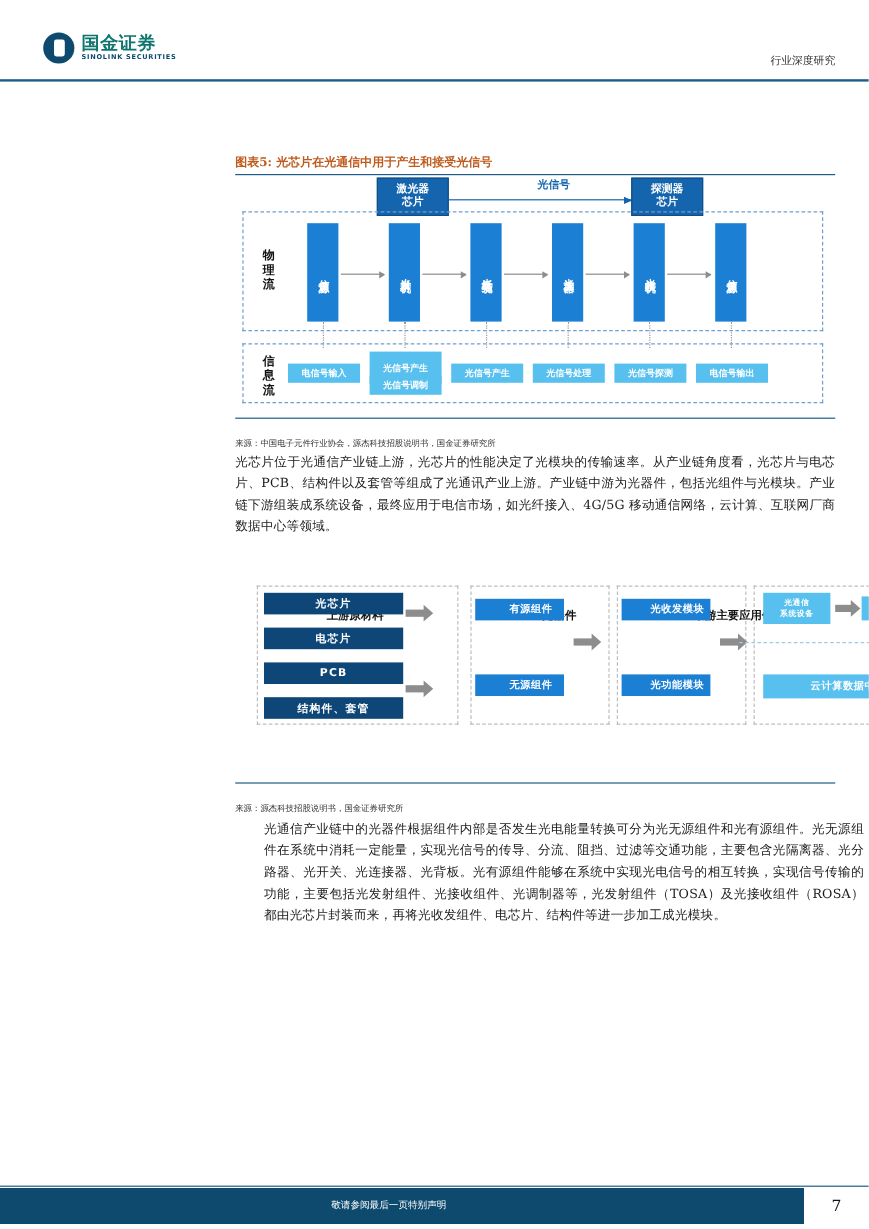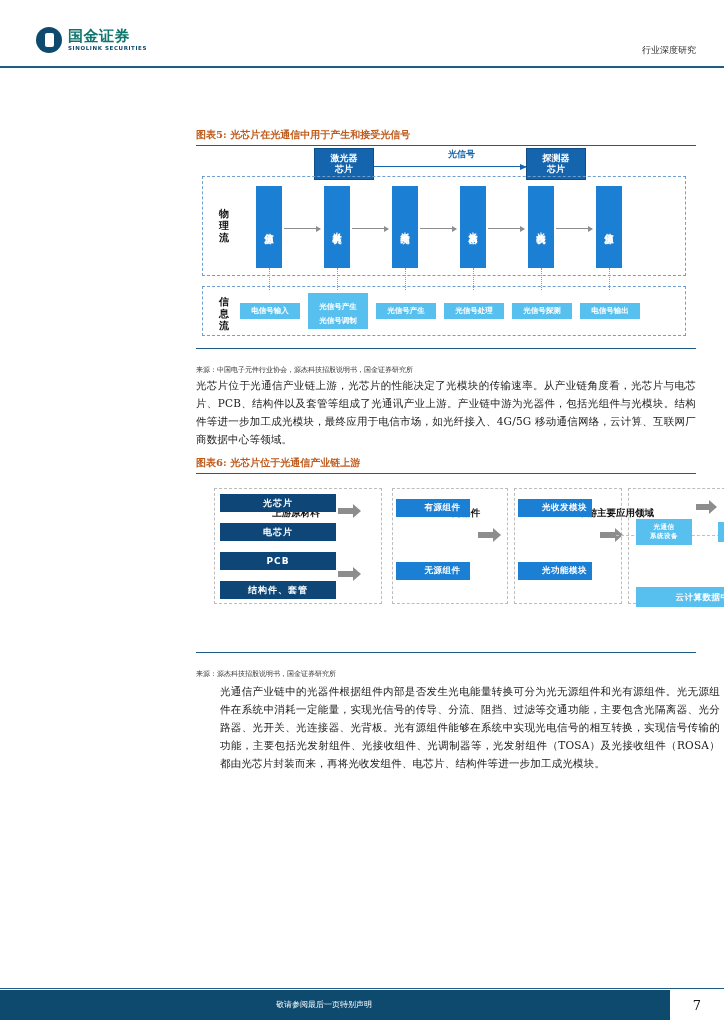--- a/index.html
+++ b/index.html
@@ -122,21 +122,21 @@
   .mid-box {
     position: absolute; background: #1b7fd4; color: #fff;
     font-size: 8.5px; font-weight: bold;
     display: flex; align-items: center; justify-content: center;
     text-align: center; letter-spacing: 0.5px; padding-left: 19px;
   }
   .cyan-box {
     position: absolute; background: #57c0ef; color: #fff;
     font-size: 8.5px; font-weight: bold; line-height: 10px;
     display: flex; flex-direction: column; align-items: center; justify-content: center;
-    text-align: center; letter-spacing: 0.5px; margin-top: 25px;
+    text-align: center; letter-spacing: 0.5px;
   }
   .cyan-box.small { font-size: 6.5px; line-height: 9px; }
   .fat-arrow {
     position: absolute; height: 6px; background: #8d8d8d;
   }
   .fat-arrow::after {
     content: ""; position: absolute; right: -7px; top: -4px;
     border-left: 8px solid #8d8d8d;
     border-top: 7px solid transparent; border-bottom: 7px solid transparent;
   }
@@ -222,23 +222,22 @@
     <div class="lbox" style="left:112px; top:147px; width:60px; height:27px;">光信号产生</div>
     <div class="lbox" style="left:112px; top:167px; width:60px; height:16px;">光信号调制</div>
     <div class="lbox" style="left:180px; top:157px; width:60px; height:16px;">光信号产生</div>
     <div class="lbox" style="left:248px; top:157px; width:60px; height:16px;">光信号处理</div>
     <div class="lbox" style="left:316px; top:157px; width:60px; height:16px;">光信号探测</div>
     <div class="lbox" style="left:384px; top:157px; width:60px; height:16px;">电信号输出</div>
   </div>
 
   <div class="fig-source" style="top:348px;">来源：中国电子元件行业协会，源杰科技招股说明书，国金证券研究所</div>
 
-  <div class="para" style="left:196px; top:376px; width:500px;">光芯片位于光通信产业链上游，光芯片的性能决定了光模块的传输速率。从产业链角度看，光芯片与电芯片、PCB、结构件以及套管等组成了光通讯产业上游。产业链中游为光器件，包括光组件与光模块。结构件等进一步加工成光模块，最终应用于电信市场，如光纤接入、4G/5G 移动通信网络，云计算、互联网厂商数据中心等领域。</div>
-
-  <div class="fig-title" style="top:456px;">图表6: 光芯片位于光通信产业链上游</div>
+  <div class="para" style="left:196px; top:376px; width:500px;">光芯片位于光通信产业链上游，光芯片的性能决定了光模块的传输速率。从产业链角度看，光芯片与电芯片、PCB、结构件以及套管等组成了光通讯产业上游。产业链中游为光器件，包括光组件与光模块。产业链下游组装成系统设备，最终应用于电信市场，如光纤接入、4G/5G 移动通信网络，云计算、互联网厂商数据中心等领域。</div>
+
 
   <div class="fig6">
 
     <div class="col-head" style="left:20px; top:0px; width:160px;">上游原材料</div>
     <div class="col-head" style="left:190px; top:0px; width:160px;">光器件</div>
     <div class="col-head" style="left:340px; top:0px; width:160px;">下游主要应用领域</div>
 
     <div class="col-dash" style="left:18px; top:18px; width:168px; height:116px;"></div>
     <div class="col-dash" style="left:196px; top:18px; width:116px; height:116px;"></div>
     <div class="col-dash" style="left:318px; top:18px; width:108px; height:116px;"></div>

